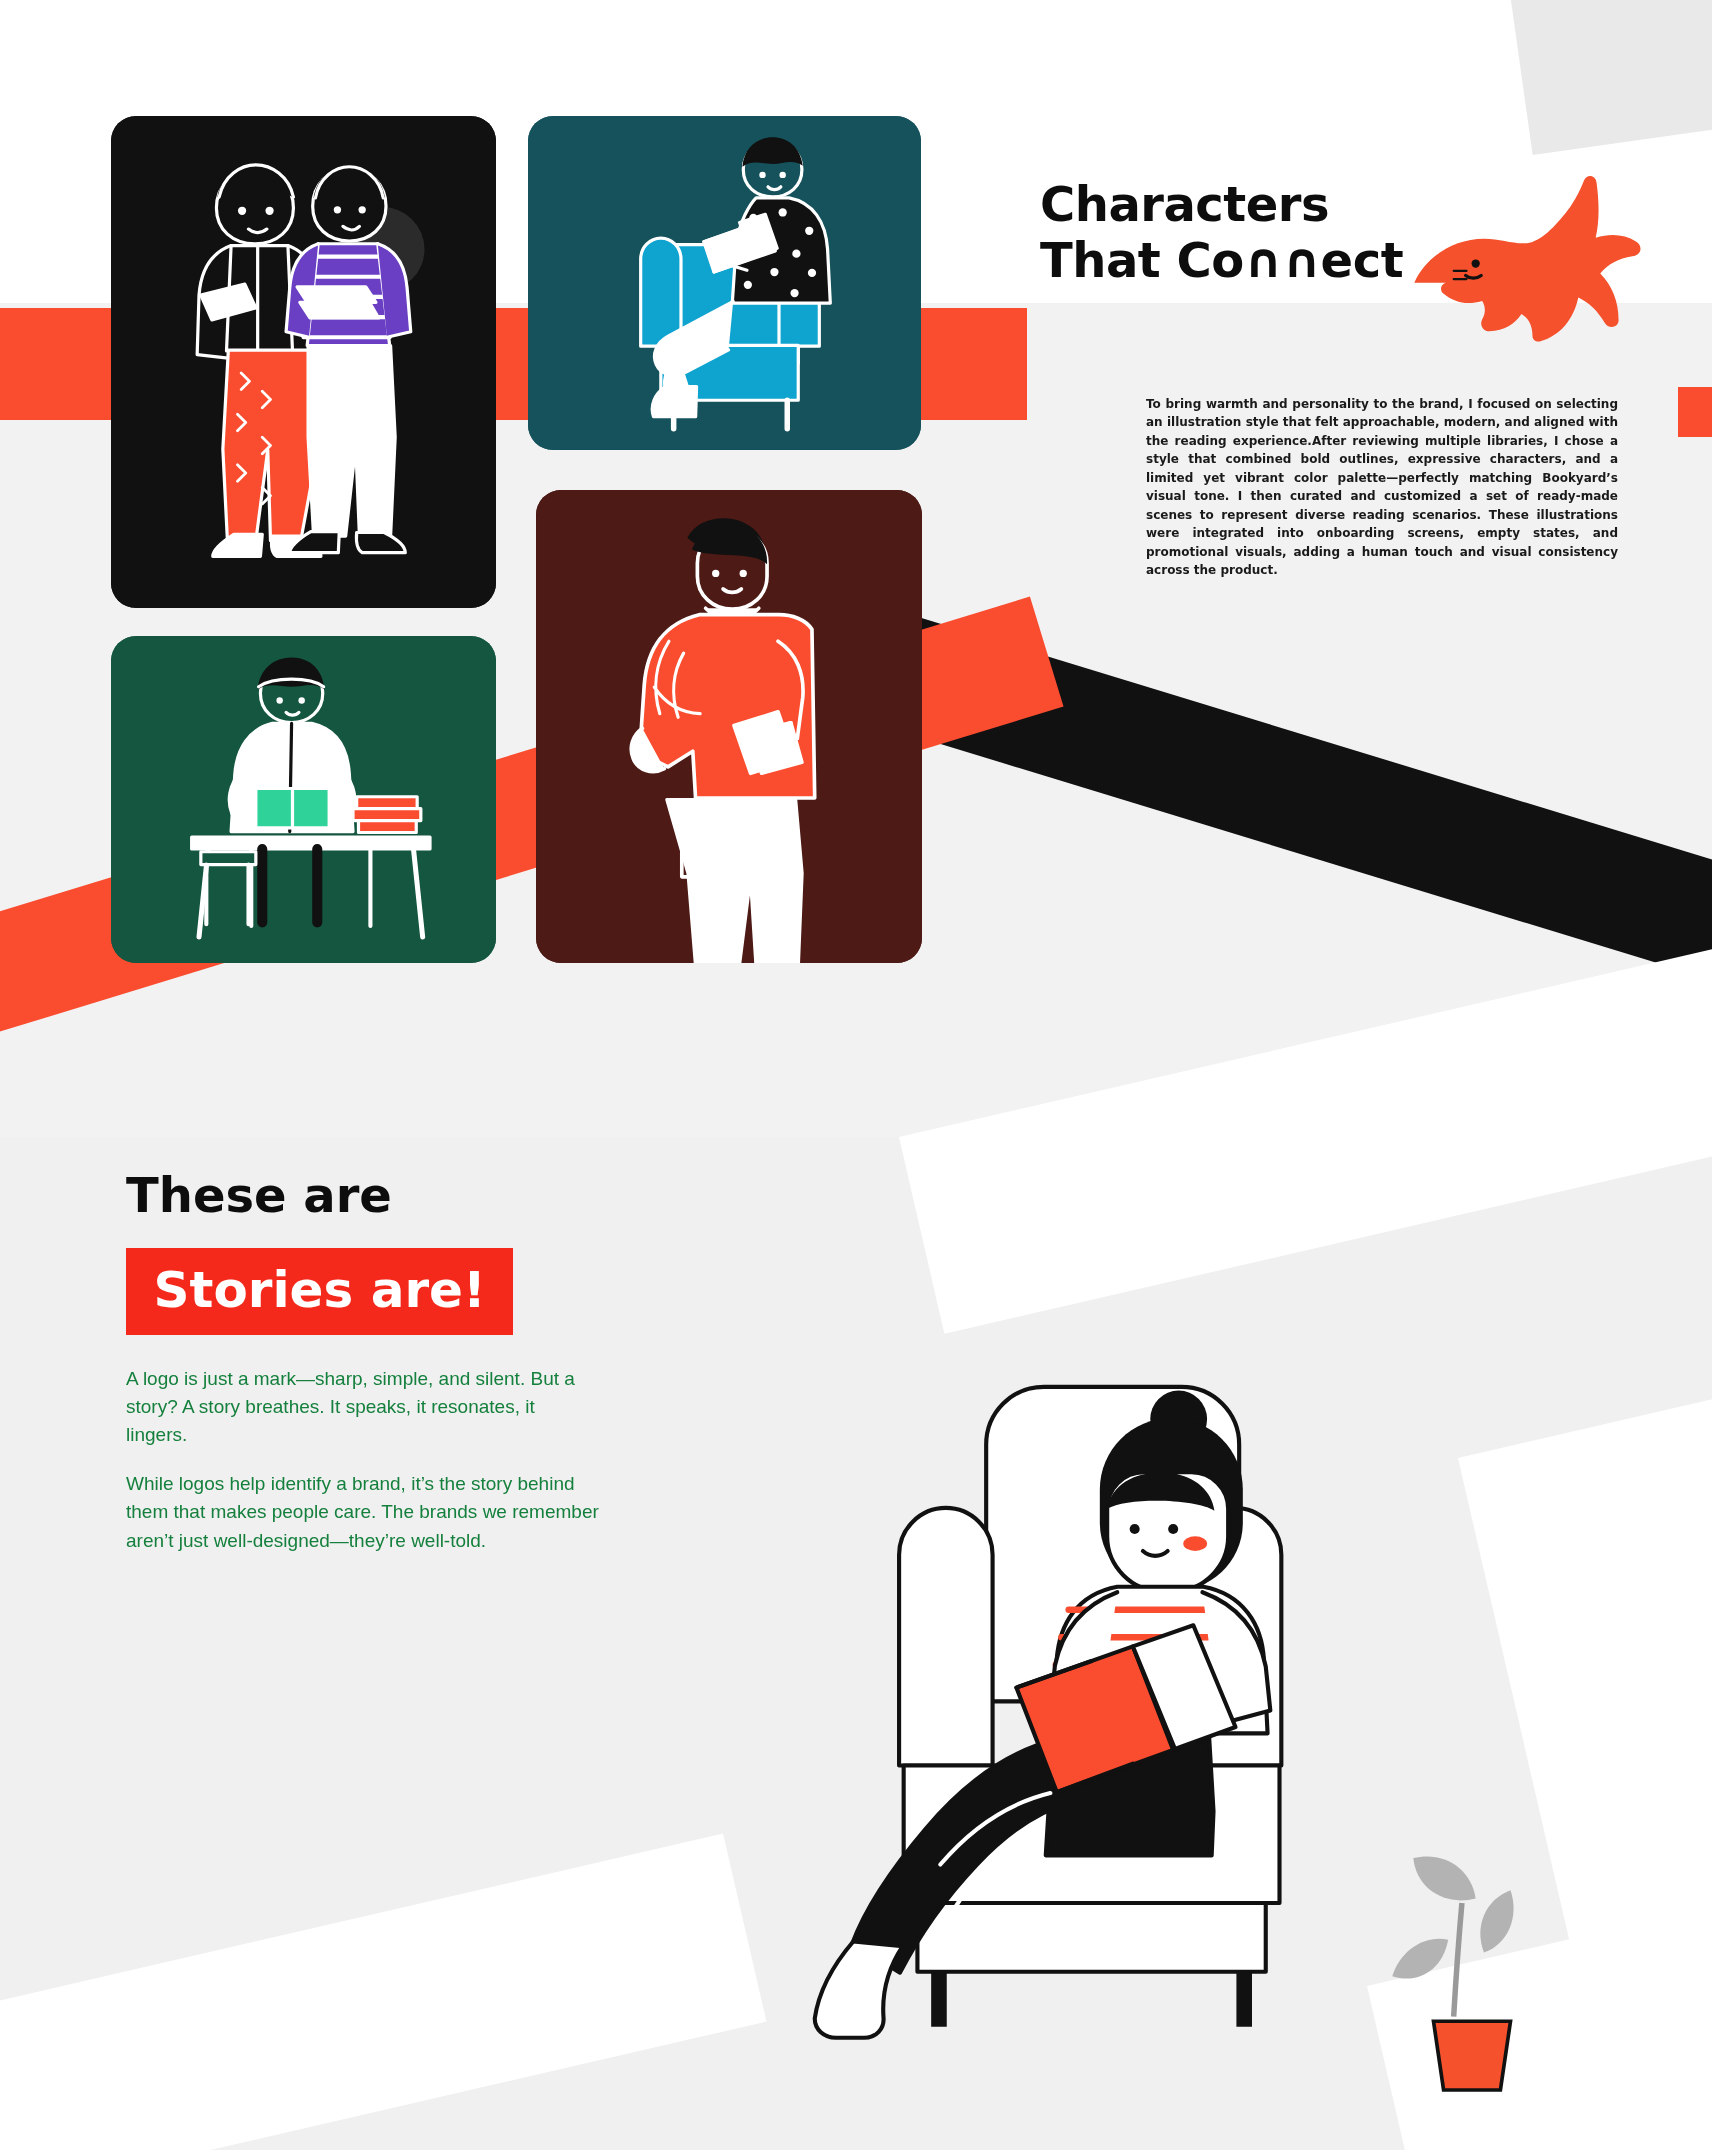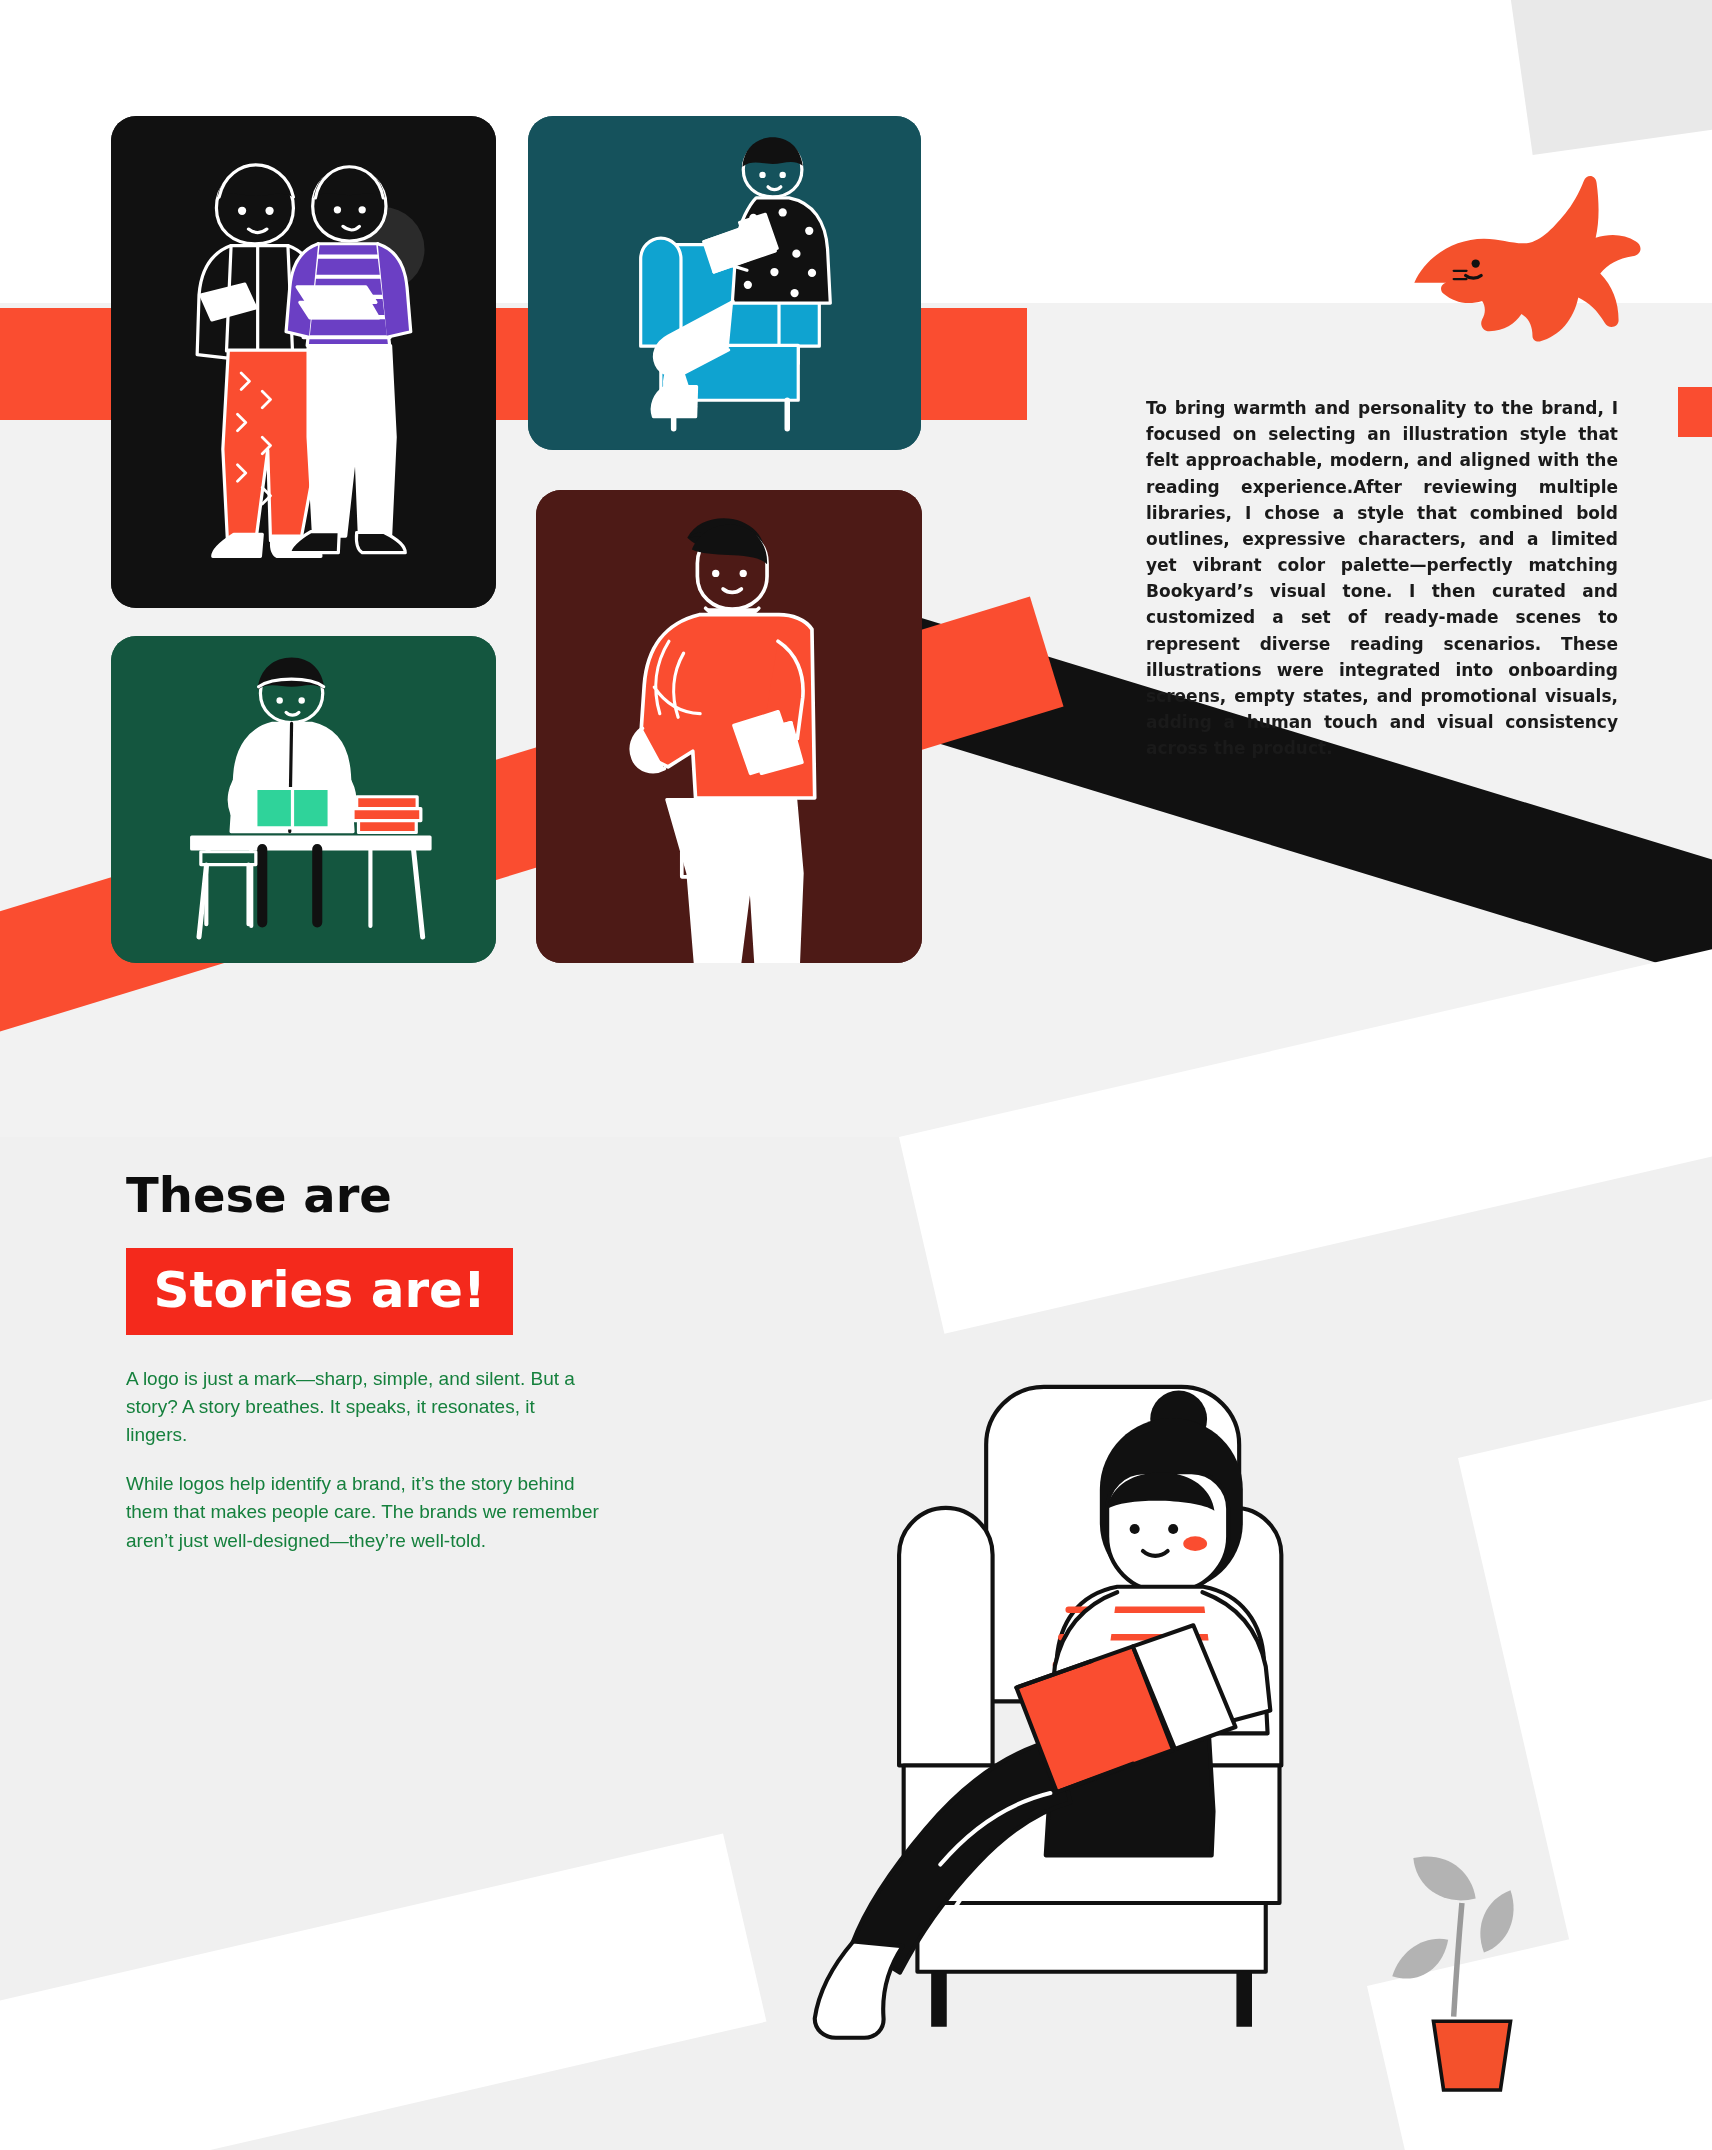--- a/index.html
+++ b/index.html
@@ -152,21 +152,21 @@
     width: 284px;
     height: 193px;
     z-index: 2;
   }
   .characters-body {
     position: absolute;
     left: 1146px;
     top: 395px;
     width: 472px;
     font-family: "DejaVu Sans", sans-serif;
-    font-size: 17px;
+    font-size: 12px;
     line-height: 1.54;
     color: #1a1a1a;
     text-align: justify;
     font-weight: 600;
   }
 
   
   .logos-block {
     position: absolute;
     left: 126px;
@@ -399,20 +399,24 @@
 
   <div class="fox-wrap">
     <svg viewBox="0 0 620 420" xmlns="http://www.w3.org/2000/svg">
       <path d="M64 268c24-56 86-96 152-96 34 0 58 10 86 10 34 0 62-30 92-66 14-16 30-44 40-70 6-16 26-14 28 4 6 44 6 86-2 120 32-10 62-8 88 8 16 10 12 30-8 32-30 4-54 18-70 38 26 26 40 62 40 102 0 16-22 20-30 6-16-28-36-46-58-56-10 48-40 84-84 96-8 2-16-4-16-12 0-22-8-38-24-48-14 22-38 36-70 38-14 0-22-14-16-26 8-14 8-28 0-40-34 10-62 2-84-16-10-8-6-22 6-24z" fill="#f4512c"></path>
       <circle cx="198" cy="226" r="9" fill="#111111"></circle>
       <path d="M176 252c10 8 24 8 34 0" stroke="#111111" stroke-width="7" fill="none" stroke-linecap="round"></path>
       <path d="M150 242h28M150 260h28" stroke="#111111" stroke-width="5" stroke-linecap="round"></path>
     </svg>
   </div>
 
+  <div class="characters-block">
+    <h1 class="characters-title">Characters</h1>
+    <h1 class="characters-title">That Co∩∩ect</h1>
+  </div>
 
   <div class="characters-body">To bring warmth and personality to the brand, I focused on selecting an illustration style that felt approachable, modern, and aligned with the reading experience.After reviewing multiple libraries, I chose a style that combined bold outlines, expressive characters, and a limited yet vibrant color palette—perfectly matching Bookyard’s visual tone. I then curated and customized a set of ready-made scenes to represent diverse reading scenarios. These illustrations were integrated into onboarding screens, empty states, and promotional visuals, adding a human touch and visual consistency across the product.</div>
 
   <div class="logos-block">
     <div class="logos-head">These are</div>
     <div class="stories-badge">Stories are!</div>
     <div class="logos-paras">
       <p>A logo is just a mark—sharp, simple, and silent. But a story? A story breathes. It speaks, it resonates, it lingers.</p>
       <p>While logos help identify a brand, it’s the story behind them that makes people care. The brands we remember aren’t just well-designed—they’re well-told.</p>
     </div>

